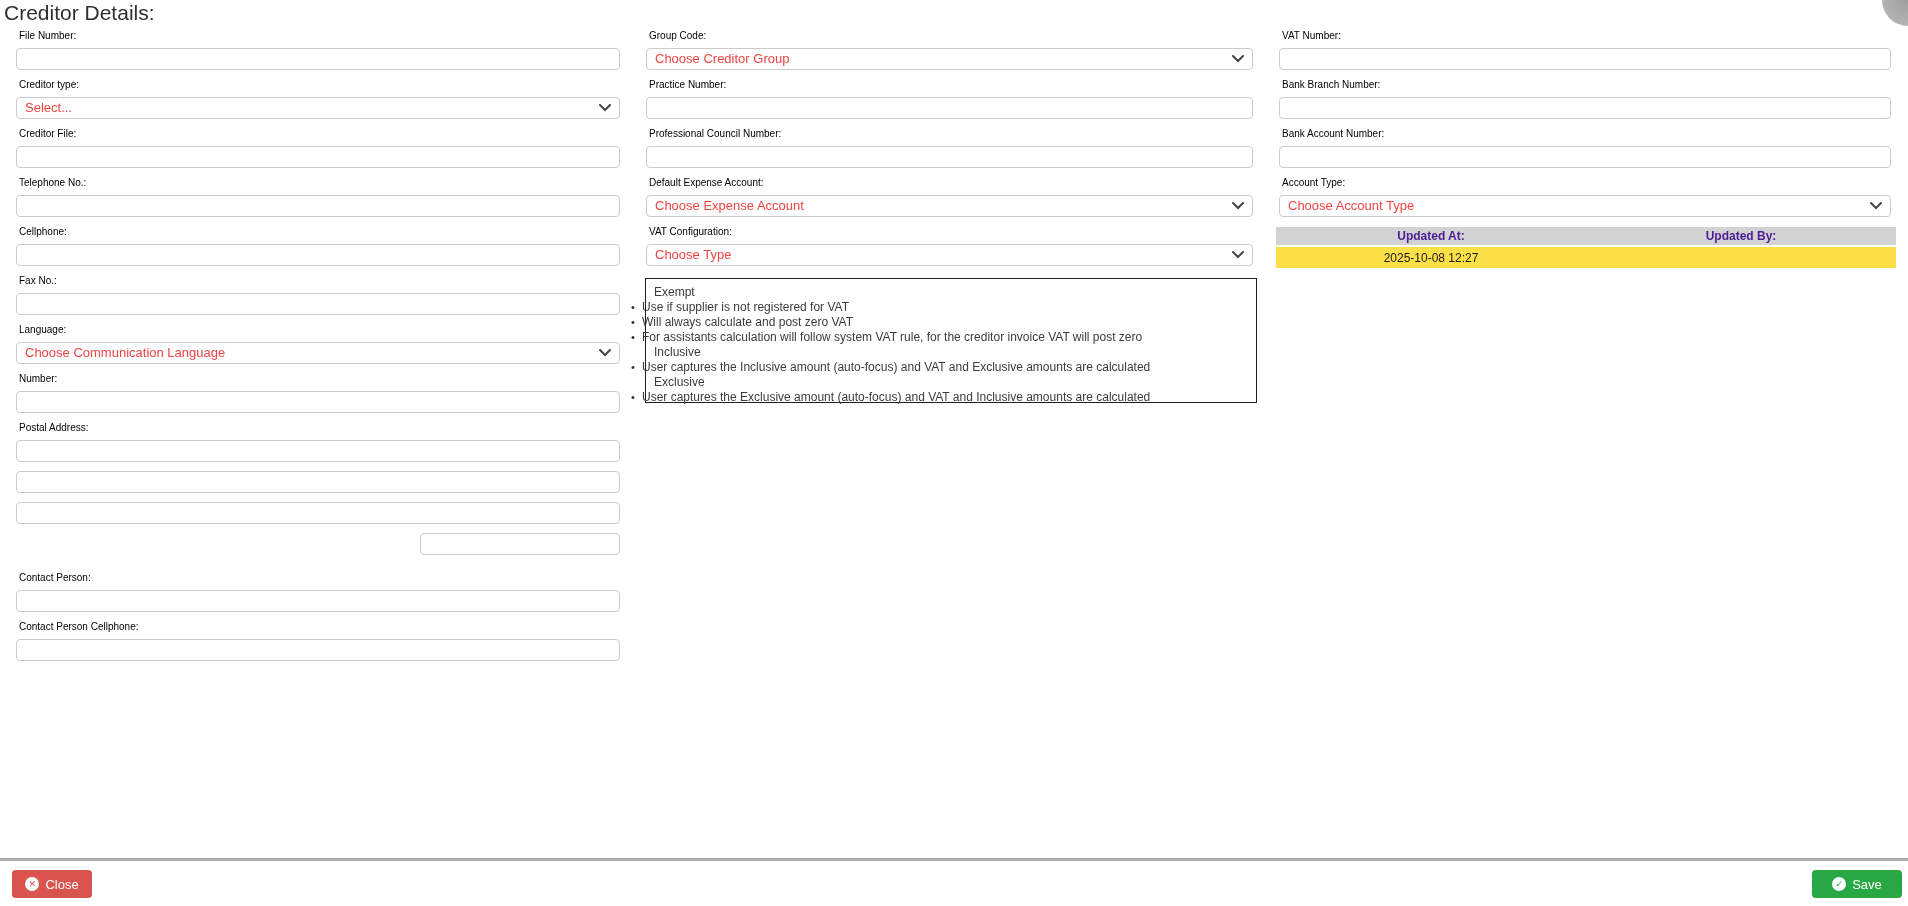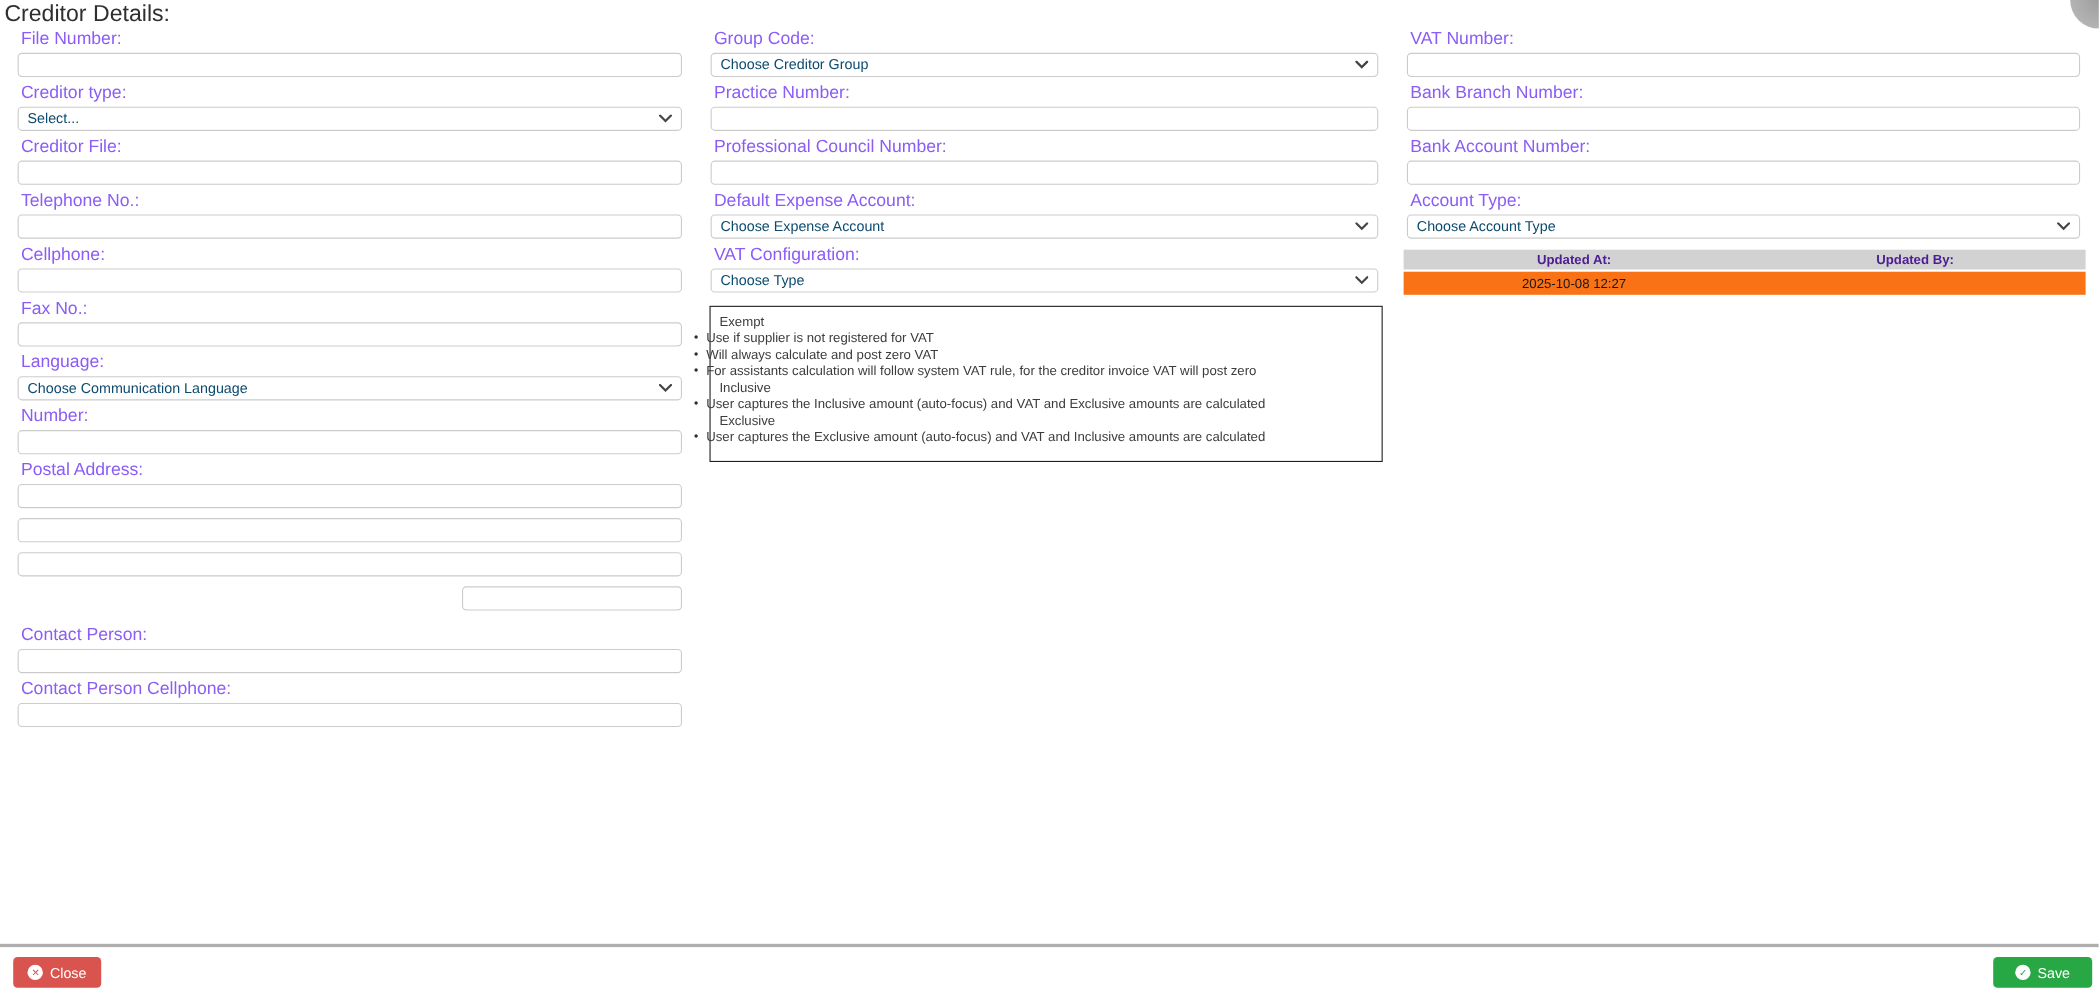--- a/index.html
+++ b/index.html
@@ -21,61 +21,61 @@
     background:radial-gradient(circle, #9d9d9d 0%, #b9b9b9 85%, #c9c9c9 100%);
   }
   .form { position:absolute; top:28px; left:16px; display:flex; }
   .col { display:block; }
   .col-left   { width:604px; margin-right:26px; }
   .col-middle { width:607px; margin-right:26px; position:relative; }
   .col-right  { width:612px; }
 
   .field { margin-bottom:7px; }
   .field-label {
-    display:block; font-size:16px; line-height:16px; height:16px;
-    margin:0 0 4px 3px; color:#8b5cf6;
+    display:block; font-size:10px; line-height:16px; height:16px;
+    margin:0 0 4px 3px; color:#000000;
   }
   .text-input {
     display:block; width:100%; height:22px;
     border:1px solid #cbcbcb; border-radius:4px; background:#fff;
     font-family:inherit; font-size:13px; color:#333; padding:0 7px; outline:none;
   }
   .select {
     display:flex; align-items:center; width:100%; height:22px;
     border:1px solid #cbcbcb; border-radius:4px; background:#fff;
     padding:0 8px; cursor:default;
   }
-  .select-value { flex:1; font-size:13px; color:#0c4a6e; line-height:20px;
+  .select-value { flex:1; font-size:13px; color:#ef4444; line-height:20px;
     white-space:nowrap; overflow:hidden; }
   .chev { display:flex; align-items:center; margin-left:6px; }
 
   
   .postal-input { margin-bottom:9px; }
   .postal-code-wrap { margin-bottom:15px; }
   .postal-code { width:200px; margin-left:auto; }
 
   
   .vat-help {
-    position:absolute; left:-1px; top:250px; width:612px; height:142px;
+    position:absolute; left:-1px; top:250px; width:612px; height:125px;
     background:#ffffff; border:1px solid #1f1f1f; z-index:5;
     padding-top:6px; font-size:12px; line-height:15px; color:#3c3c3c;
     overflow:visible;
   }
   .vh-heading { padding-left:8px; height:15px; }
   .vh-bullet  { position:relative; margin-left:-13px; padding-left:9px; height:15px; white-space:nowrap; }
   .vh-dot { position:absolute; left:-2px; top:0; width:8px; font-size:11px; color:#2c2c2c; }
 
   
   .audit-table { margin-top:10px; margin-left:-3px; width:620px; }
   .audit-header { display:flex; height:18px; background:#d2d2d2; }
   .audit-th {
     flex:1; display:flex; align-items:center; justify-content:center;
     font-size:12px; font-weight:bold; color:#4c1d95;
   }
-  .audit-row { display:flex; height:21px; background:#f97316; margin-top:2px; }
+  .audit-row { display:flex; height:21px; background:#fde047; margin-top:2px; }
   .audit-td {
     flex:1; display:flex; align-items:center; justify-content:center;
     font-size:12px; color:#1a1a1a;
   }
 
   
   .footer-divider {
     position:absolute; top:858px; left:0; width:1908px; height:3px;
     background:#aeaeae;
   }

